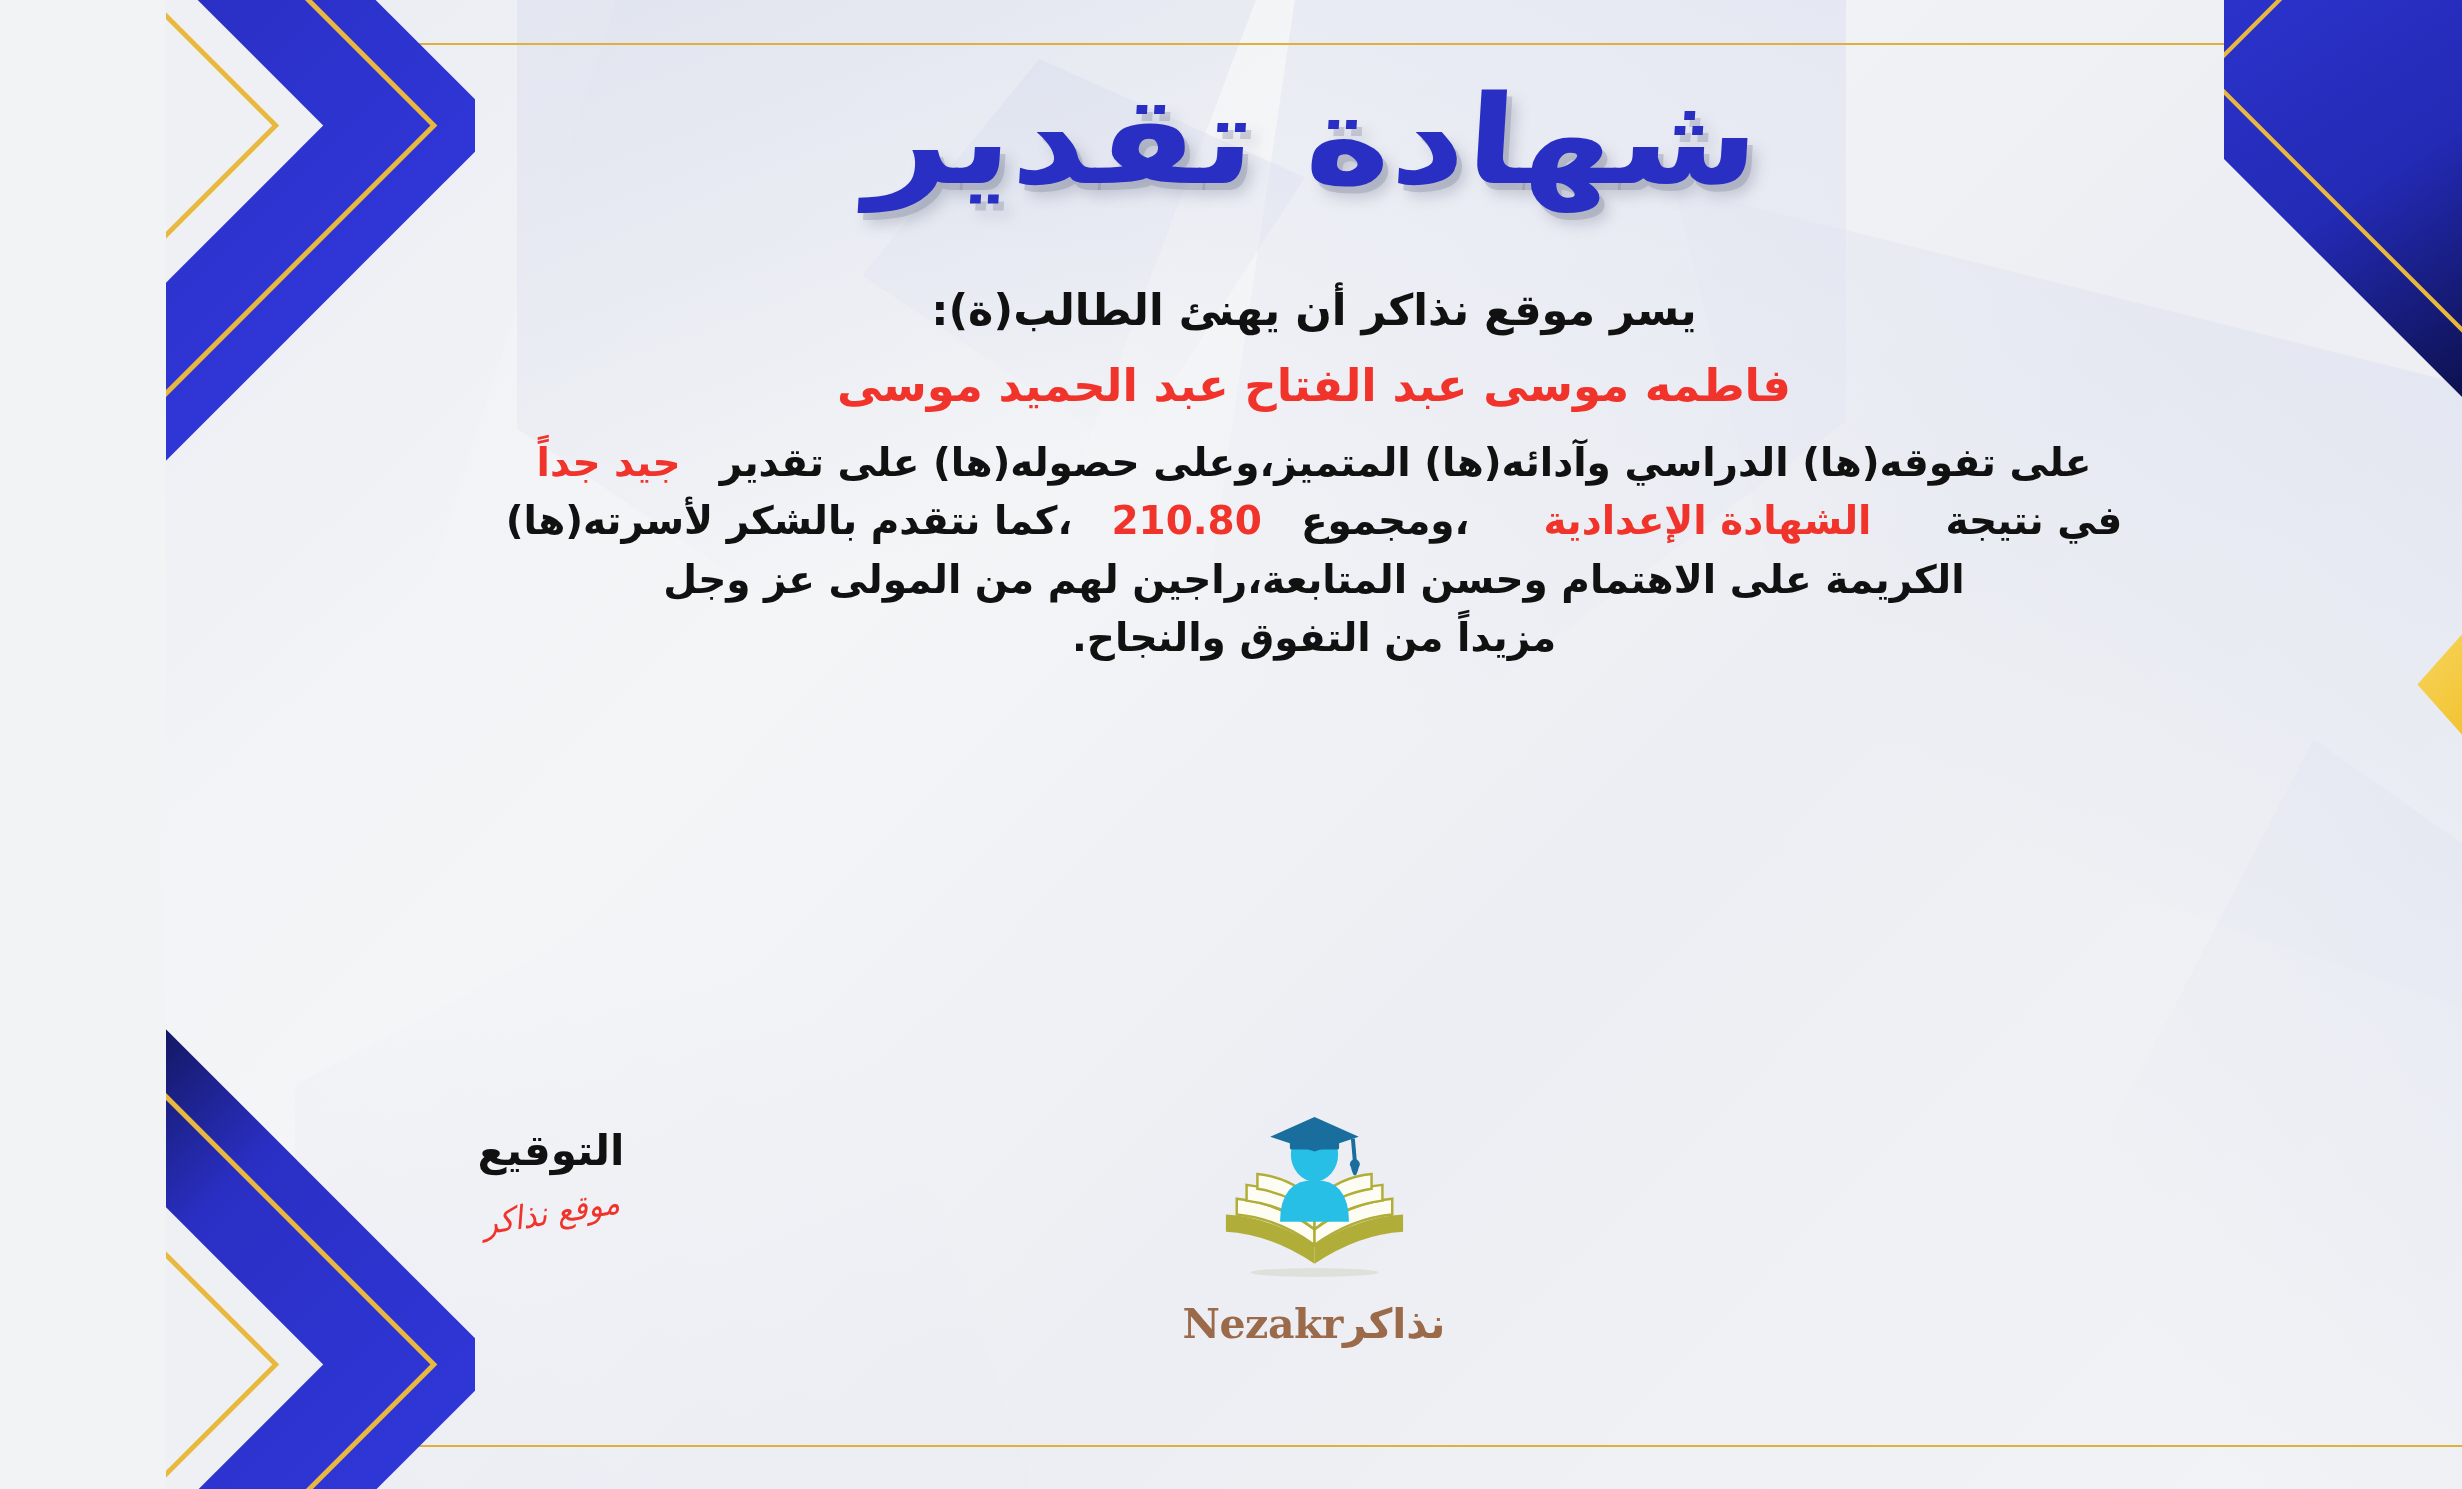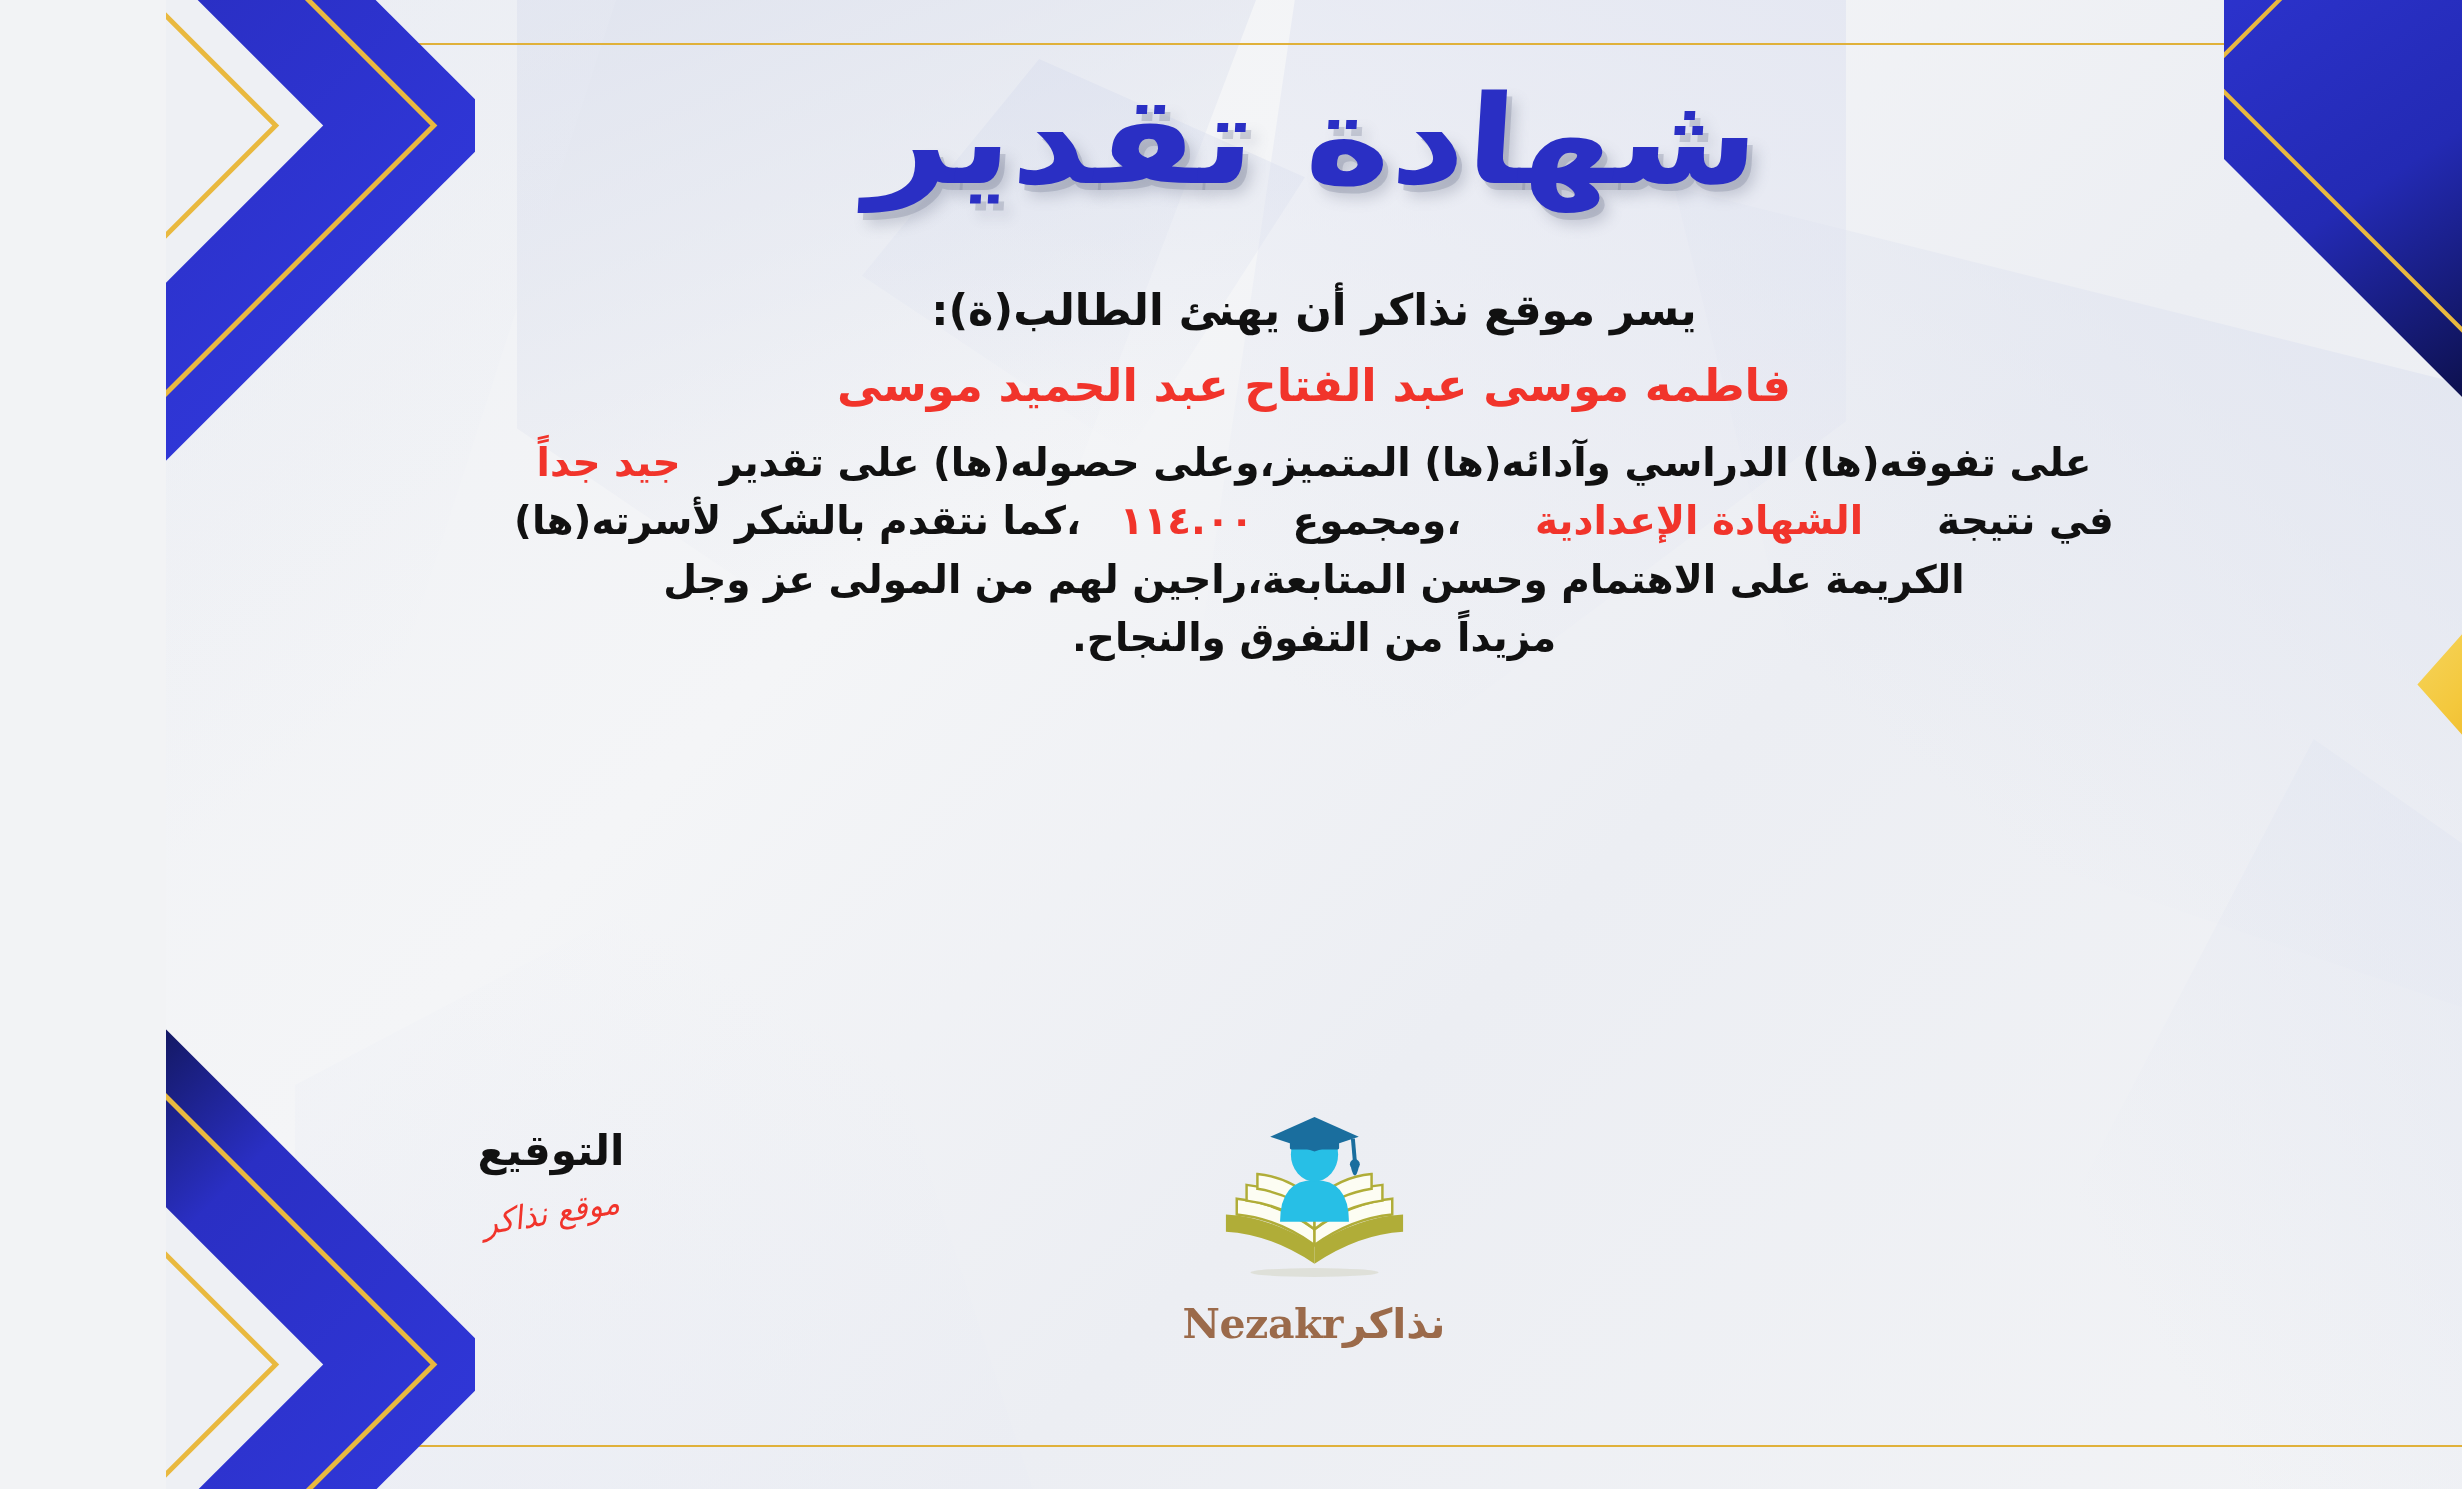--- a/index.html
+++ b/index.html
@@ -248,21 +248,21 @@
 
     <div class="line name">فاطمه موسى عبد الفتاح عبد الحميد موسى</div>
 
     <div class="body-block">
 
       <div class="body-line">
         <span>على تفوقه(ها) الدراسي وآدائه(ها) المتميز،وعلى حصوله(ها) على تقدير</span><span class="sp-l"></span><span class="red">جيد جداً</span>
       </div>
 
       <div class="body-line">
-        <span>في نتيجة</span><span class="sp-m"></span><span class="red">الشهادة الإعدادية</span><span class="sp-m"></span><span>،ومجموع</span><span class="sp-l"></span><span class="red">١١٤.٠٠</span><span class="sp-l"></span><span>،كما نتقدم بالشكر لأسرته(ها)</span>
+        <span>في نتيجة</span><span class="sp-m"></span><span class="red">الشهادة الإعدادية</span><span class="sp-m"></span><span>،ومجموع</span><span class="sp-l"></span><span class="red">210.80</span><span class="sp-l"></span><span>،كما نتقدم بالشكر لأسرته(ها)</span>
       </div>
 
       <div class="body-line">الكريمة على الاهتمام وحسن المتابعة،راجين لهم من المولى عز وجل</div>
 
       <div class="body-line">مزيداً من التفوق والنجاح.</div>
 
     </div>
 
   </div>
 

